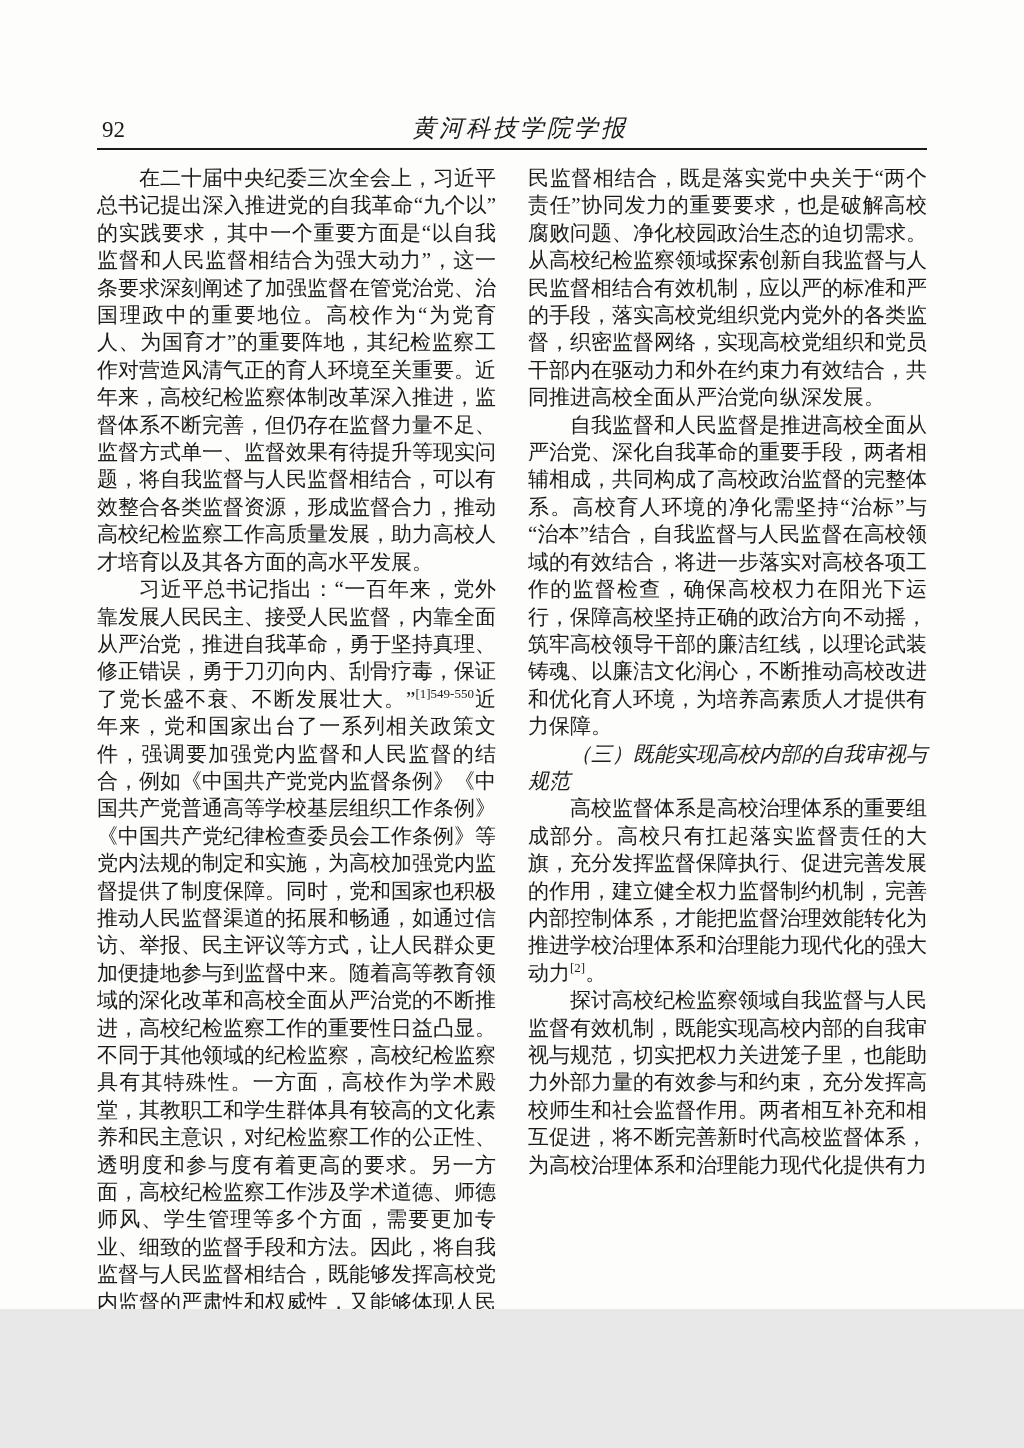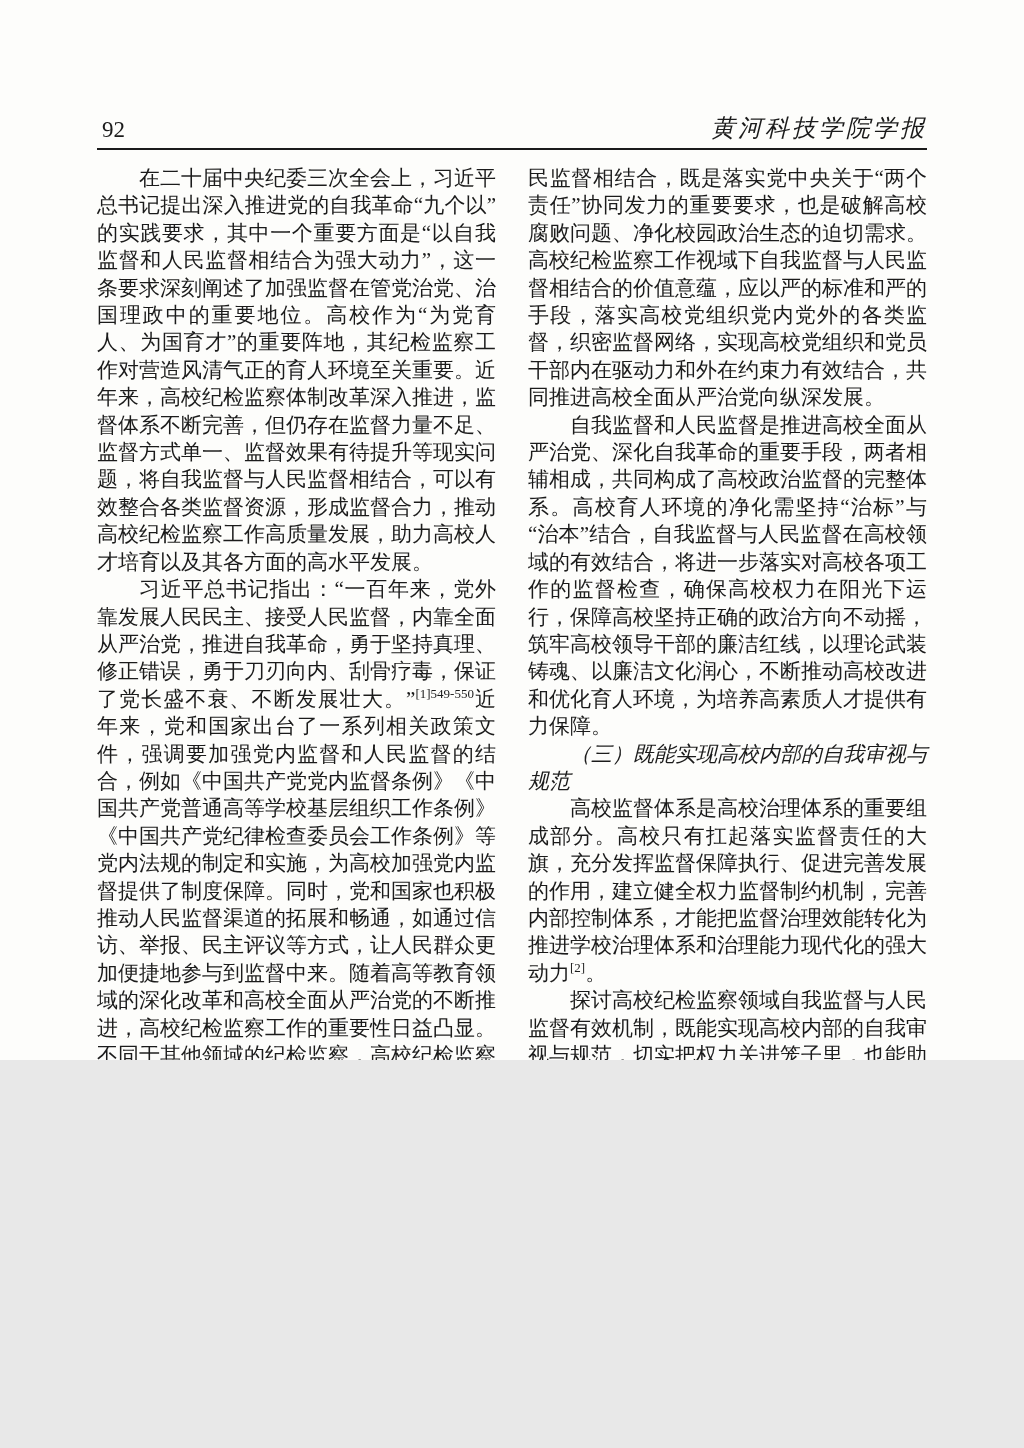--- a/index.html
+++ b/index.html
@@ -1,37 +1,37 @@
 <!DOCTYPE html>
 <html lang="zh"><head>
 <meta charset="utf-8">
 <style>
   * { margin:0; padding:0; box-sizing:border-box; }
   html,body { background:#e8e8e8; }
   .page {
     position:relative;
-    width:1024px; height:1060px;
+    width:1024px; height:1309px;
     margin:0 auto;
     background:#fdfdfb;
     overflow:hidden;
     font-family:"Liberation Serif","DejaVu Serif",serif;
     color:#1b1b1b;
   }
   .header {
     position:absolute; left:97px; top:110px;
     width:830px; height:40px;
     border-bottom:2px solid #1b1b1b;
   }
   .page-number {
     position:absolute; left:5px; bottom:5px;
     font-size:23px;
   }
   .journal-title {
     position:absolute; left:16px; right:0; bottom:4px;
-    text-align:right;
+    text-align:center;
     font-size:24px;
     font-style:italic;
     letter-spacing:3px;
   }
   .columns {
     position:absolute; left:97px; top:165px;
     width:830px;
     display:flex; gap:32px;
   }
   .column { width:399px; }
@@ -71,21 +71,21 @@
     <span class="journal-title">黄河科技学院学报</span>
   </div>
 
   <div class="columns">
     <div class="column" id="col-left">
         <p class="paragraph">在二十届中央纪委三次全会上，习近平总书记提出深入推进党的自我革命“九个以”的实践要求，其中一个重要方面是“以自我监督和人民监督相结合为强大动力”，这一条要求深刻阐述了加强监督在管党治党、治国理政中的重要地位。高校作为“为党育人、为国育才”的重要阵地，其纪检监察工作对营造风清气正的育人环境至关重要。近年来，高校纪检监察体制改革深入推进，监督体系不断完善，但仍存在监督力量不足、监督方式单一、监督效果有待提升等现实问题，将自我监督与人民监督相结合，可以有效整合各类监督资源，形成监督合力，推动高校纪检监察工作高质量发展，助力高校人才培育以及其各方面的高水平发展。</p>
         <p class="paragraph">习近平总书记指出：“一百年来，党外靠发展人民民主、接受人民监督，内靠全面从严治党，推进自我革命，勇于坚持真理、修正错误，勇于刀刃向内、刮骨疗毒，保证了党长盛不衰、不断发展壮大。”<sup>[1]549-550</sup>近年来，党和国家出台了一系列相关政策文件，强调要加强党内监督和人民监督的结合，例如《中国共产党党内监督条例》《中国共产党普通高等学校基层组织工作条例》《中国共产党纪律检查委员会工作条例》等党内法规的制定和实施，为高校加强党内监督提供了制度保障。同时，党和国家也积极推动人民监督渠道的拓展和畅通，如通过信访、举报、民主评议等方式，让人民群众更加便捷地参与到监督中来。随着高等教育领域的深化改革和高校全面从严治党的不断推进，高校纪检监察工作的重要性日益凸显。不同于其他领域的纪检监察，高校纪检监察具有其特殊性。一方面，高校作为学术殿堂，其教职工和学生群体具有较高的文化素养和民主意识，对纪检监察工作的公正性、透明度和参与度有着更高的要求。另一方面，高校纪检监察工作涉及学术道德、师德师风、学生管理等多个方面，需要更加专业、细致的监督手段和方法。因此，将自我监督与人民监督相结合，既能够发挥高校党内监督的严肃性和权威性，又能够体现人民监督的广泛性和参与性。</p>
         <p class="subsection-heading">（一）推进高校全面从严治党的迫切要求</p>
       </div>
     <div class="column" id="col-right">
-        <p class="paragraph no-indent">民监督相结合，既是落实党中央关于“两个责任”协同发力的重要要求，也是破解高校腐败问题、净化校园政治生态的迫切需求。高校纪检监察工作视域下自我监督与人民监督相结合的价值意蕴，应以严的标准和严的手段，落实高校党组织党内党外的各类监督，织密监督网络，实现高校党组织和党员干部内在驱动力和外在约束力有效结合，共同推进高校全面从严治党向纵深发展。</p>
+        <p class="paragraph no-indent">民监督相结合，既是落实党中央关于“两个责任”协同发力的重要要求，也是破解高校腐败问题、净化校园政治生态的迫切需求。从高校纪检监察领域探索创新自我监督与人民监督相结合有效机制，应以严的标准和严的手段，落实高校党组织党内党外的各类监督，织密监督网络，实现高校党组织和党员干部内在驱动力和外在约束力有效结合，共同推进高校全面从严治党向纵深发展。</p>
         <p class="paragraph">自我监督和人民监督是推进高校全面从严治党、深化自我革命的重要手段，两者相辅相成，共同构成了高校政治监督的完整体系。高校育人环境的净化需坚持“治标”与“治本”结合，自我监督与人民监督在高校领域的有效结合，将进一步落实对高校各项工作的监督检查，确保高校权力在阳光下运行，保障高校坚持正确的政治方向不动摇，筑牢高校领导干部的廉洁红线，以理论武装铸魂、以廉洁文化润心，不断推动高校改进和优化育人环境，为培养高素质人才提供有力保障。</p>
         <p class="subsection-heading">（三）既能实现高校内部的自我审视与规范</p>
         <p class="paragraph">高校监督体系是高校治理体系的重要组成部分。高校只有扛起落实监督责任的大旗，充分发挥监督保障执行、促进完善发展的作用，建立健全权力监督制约机制，完善内部控制体系，才能把监督治理效能转化为推进学校治理体系和治理能力现代化的强大动力<sup>[2]</sup>。</p>
         <p class="paragraph">探讨高校纪检监察领域自我监督与人民监督有效机制，既能实现高校内部的自我审视与规范，切实把权力关进笼子里，也能助力外部力量的有效参与和约束，充分发挥高校师生和社会监督作用。两者相互补充和相互促进，将不断完善新时代高校监督体系，为高校治理体系和治理能力现代化提供有力</p>
       </div>
   </div>
 
   <div class="watermark">
     <span class="wm-name">中国知网</span>
     <span class="wm-url">https://www.cnki.net</span>

